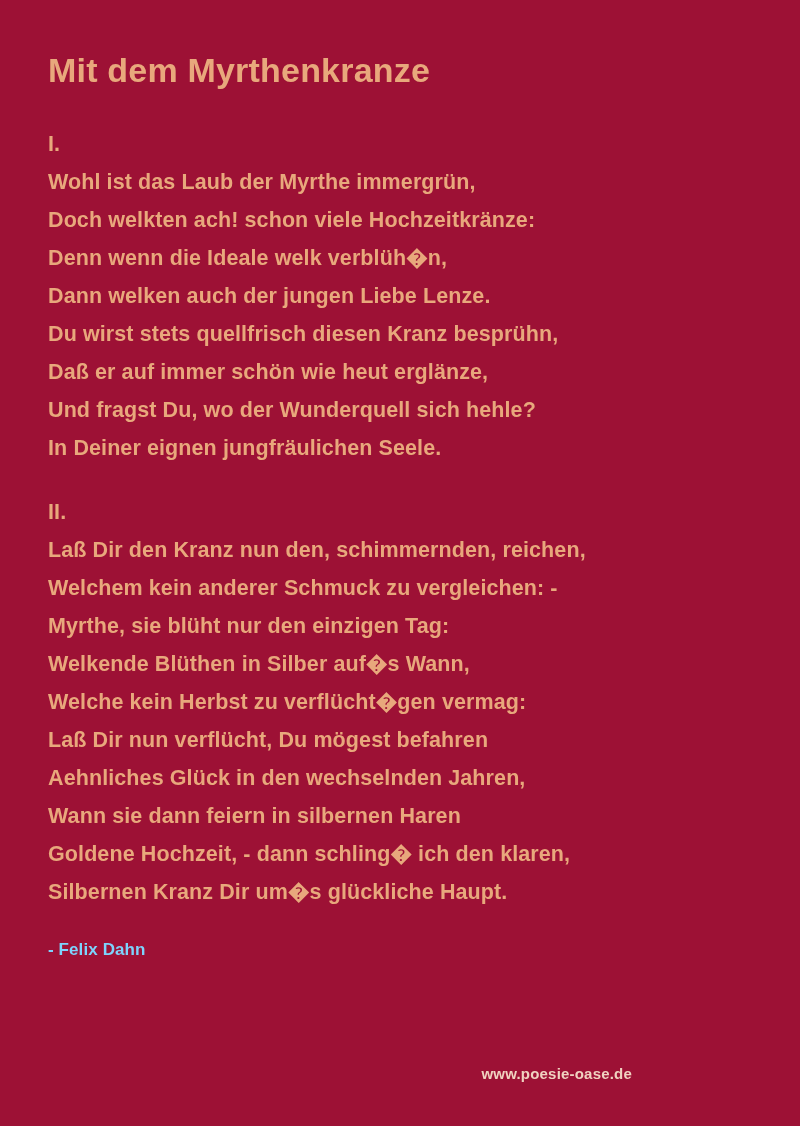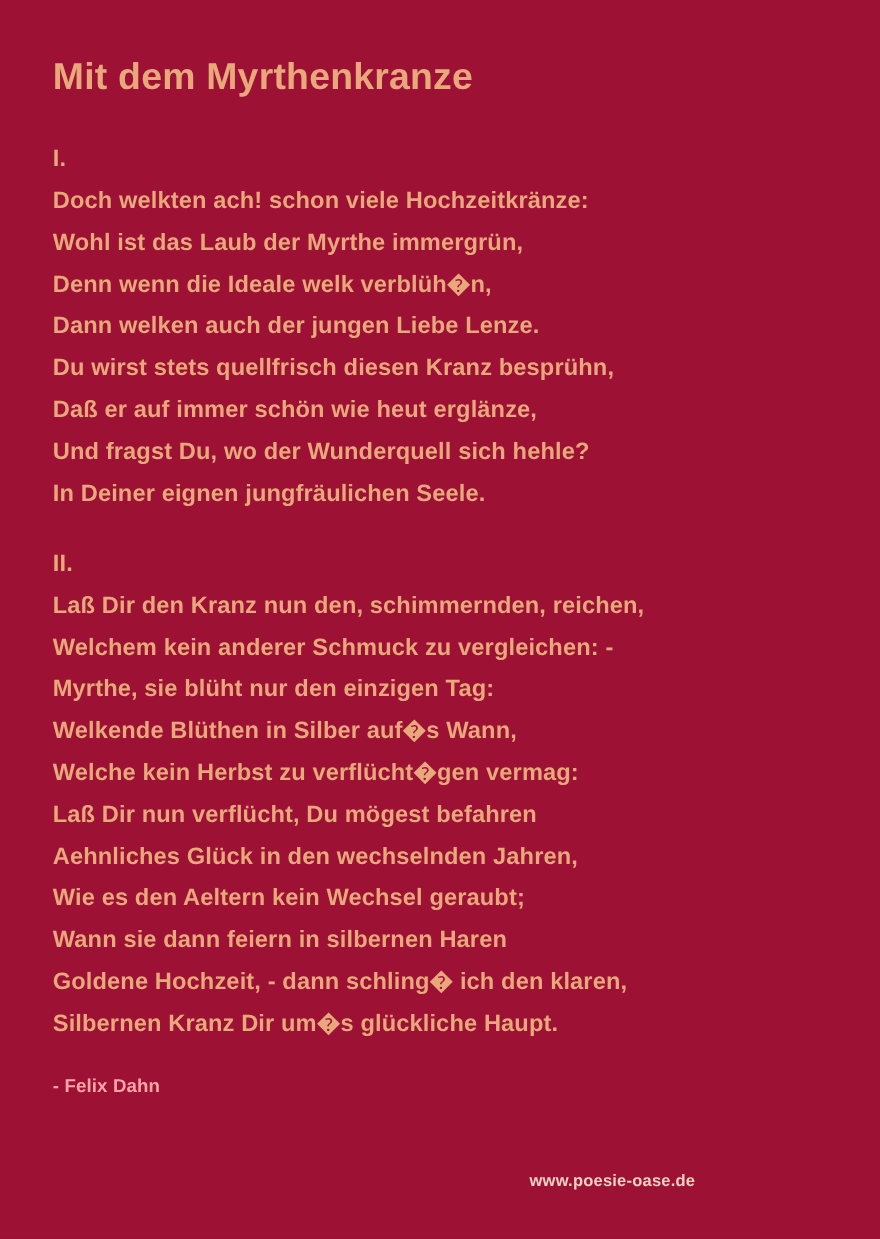--- a/index.html
+++ b/index.html
@@ -33,21 +33,21 @@
   }
   .verse-line {
     color: #e8a87c;
     font-size: 21.5px;
     font-weight: bold;
     line-height: 38px;
     white-space: pre;
     letter-spacing: 0.1px;
   }
   .author {
-    color: #fca5a5;
+    color: #7dd3fc;
     font-size: 17px;
     font-weight: bold;
     margin-top: 29px;
     letter-spacing: 0.1px;
   }
   .site-url {
     position: absolute;
     right: 52px;
     bottom: 44px;
     color: #f0d2c0;
@@ -59,40 +59,39 @@
 </style>
 </head>
 <body>
 
 <div class="page">
 
   <h1 class="poem-title">Mit dem Myrthenkranze</h1>
 
   <div class="stanza">
     <div class="verse-line">I.</div>
+    <div class="verse-line">Wohl ist das Laub der Myrthe immergrün,</div>
     <div class="verse-line">Doch welkten ach! schon viele Hochzeitkränze:</div>
-    <div class="verse-line">Wohl ist das Laub der Myrthe immergrün,</div>
     <div class="verse-line">Denn wenn die Ideale welk verblüh�n,</div>
     <div class="verse-line">Dann welken auch der jungen Liebe Lenze.</div>
     <div class="verse-line">Du wirst stets quellfrisch diesen Kranz besprühn,</div>
     <div class="verse-line">Daß er auf immer schön wie heut erglänze,</div>
     <div class="verse-line">Und fragst Du, wo der Wunderquell sich hehle?</div>
     <div class="verse-line">In Deiner eignen jungfräulichen Seele.</div>
   </div>
 
   <div class="stanza">
     <div class="verse-line">II.</div>
     <div class="verse-line">Laß Dir den Kranz nun den, schimmernden, reichen,</div>
     <div class="verse-line">Welchem kein anderer Schmuck zu vergleichen: -</div>
     <div class="verse-line">Myrthe, sie blüht nur den einzigen Tag:</div>
     <div class="verse-line">Welkende Blüthen in Silber auf�s Wann,</div>
     <div class="verse-line">Welche kein Herbst zu verflücht�gen vermag:</div>
     <div class="verse-line">Laß Dir nun verflücht, Du mögest befahren</div>
     <div class="verse-line">Aehnliches Glück in den wechselnden Jahren,</div>
-    <div class="verse-line">Wie es den Aeltern kein Wechsel geraubt;</div>
     <div class="verse-line">Wann sie dann feiern in silbernen Haren</div>
     <div class="verse-line">Goldene Hochzeit, - dann schling� ich den klaren,</div>
     <div class="verse-line">Silbernen Kranz Dir um�s glückliche Haupt.</div>
   </div>
 
   <div class="author">- Felix Dahn</div>
 
   <div class="site-url">www.poesie-oase.de</div>
 
 </div>

